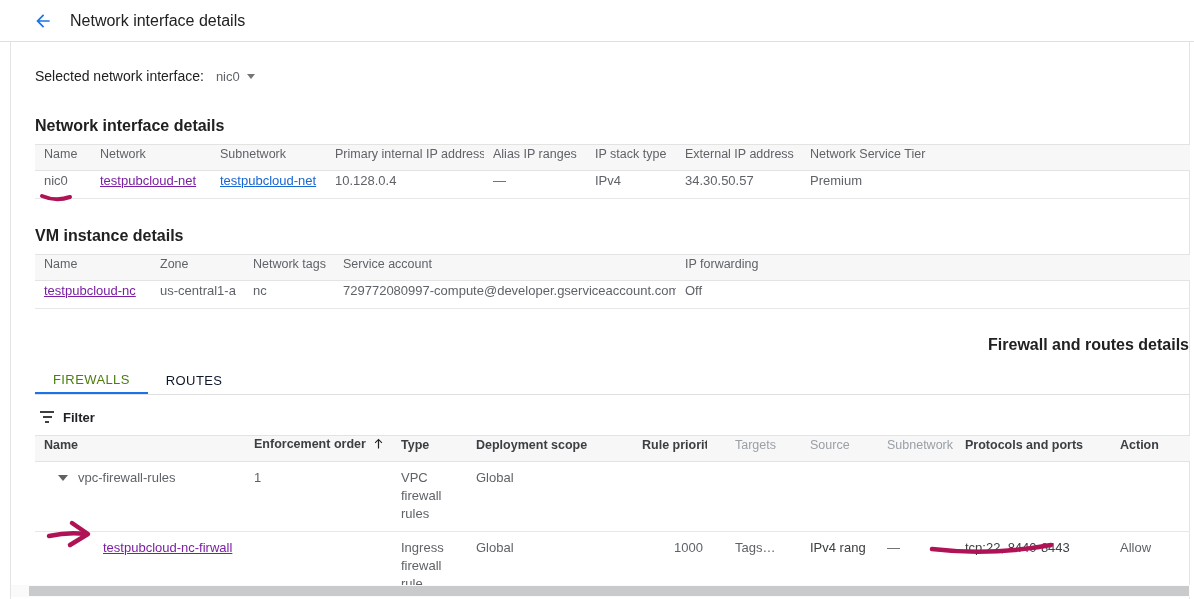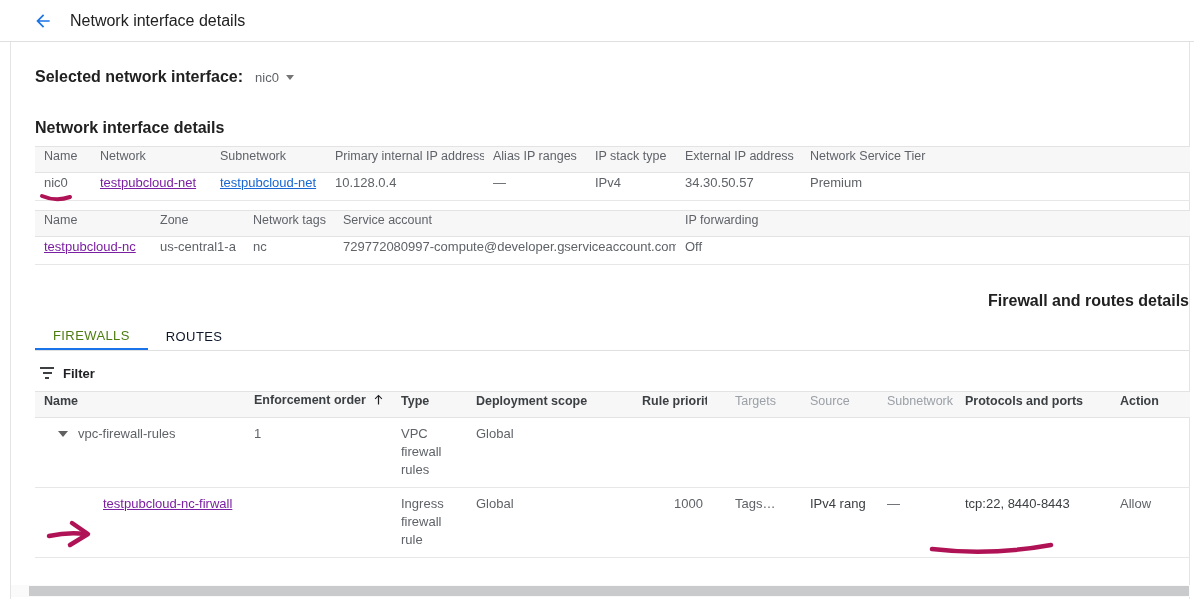--- a/index.html
+++ b/index.html
@@ -5,21 +5,21 @@
   * { margin:0; padding:0; box-sizing:border-box; }
   html,body { width:1194px; height:599px; background:#fff; overflow:hidden;
     font-family:"Liberation Sans", sans-serif; color:#5f6368; }
   .appbar { height:42px; display:flex; align-items:center; border-bottom:1px solid #e0e0e0; background:#fff; }
   .back-btn { background:none; border:none; margin-left:28px; cursor:pointer; width:30px; height:30px;
     display:flex; align-items:center; justify-content:center; }
   .appbar-title { font-size:16px; color:#212121; margin-left:12px; }
   .panel { position:relative; margin-left:10px; width:1180px; height:557px;
     border-left:1px solid #e4e4e4; border-right:1px solid #e4e4e4; background:#fff; padding-left:24px; }
   .selector-row { padding-top:26px; display:flex; align-items:center; }
-  .selector-label { font-size:16px; font-weight:700; color:#212121; }
+  .selector-label { font-size:14px; font-weight:400; color:#212121; }
   .selector-dd { display:flex; align-items:center; gap:7px; margin-left:12px; background:none; border:none;
     font-size:13px; color:#5f6368; cursor:pointer; font-family:inherit; }
   .caret-down-sm { width:0; height:0; border-left:4px solid transparent; border-right:4px solid transparent;
     border-top:5px solid #757575; }
   h2.section-title { font-size:16px; font-weight:700; color:#212121; }
   .h2-1 { margin-top:33px; } .h2-2 { margin-top:28px; } .h2-3 { margin-top:27px;text-align:right; }
   table { border-collapse:collapse; table-layout:fixed; width:1155px; margin-top:9px; font-size:13px; }
   th, td { text-align:left; padding:0 8px 8px 9px; overflow:hidden; white-space:nowrap; }
   thead tr { background:#f7f7f8; height:26px; border-top:1px solid #e3e3e3; border-bottom:1px solid #e3e3e3; }
   thead th { font-weight:400; font-size:12.5px; color:#5f6368; }
@@ -114,20 +114,21 @@
         <td><a href="#" class="blue">testpubcloud-net</a></td>
         <td>10.128.0.4</td>
         <td>—</td>
         <td>IPv4</td>
         <td>34.30.50.57</td>
         <td>Premium</td>
       </tr>
     </tbody>
   </table>
 
+  <h2 class="section-title h2-2">VM instance details</h2>
   <table>
     <colgroup>
         <col style="width:116px">
         <col style="width:93px">
         <col style="width:90px">
         <col style="width:342px">
         <col>
       </colgroup>
     <thead>
       <tr>

